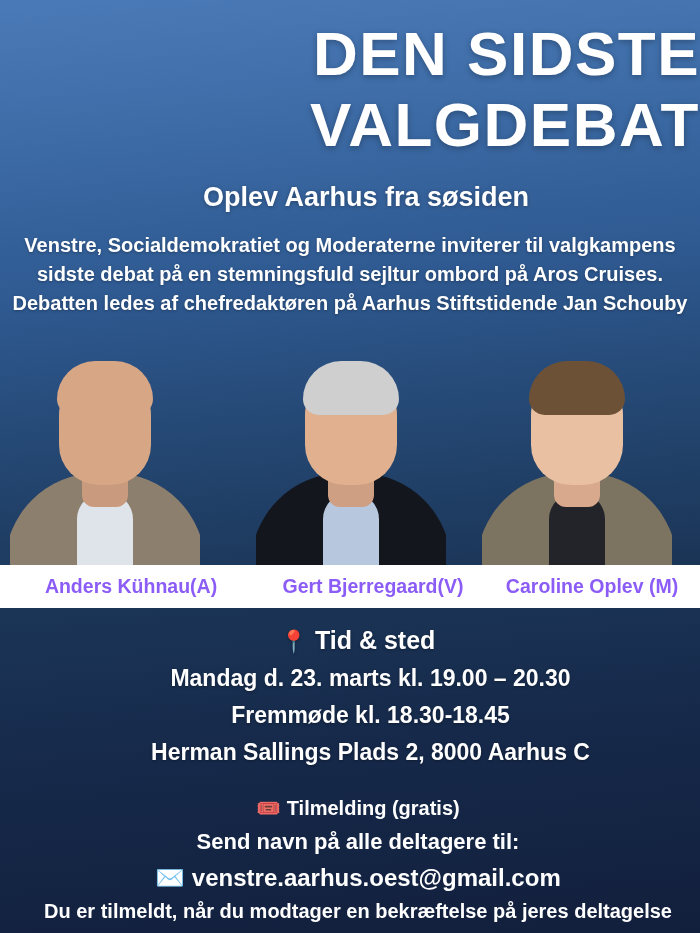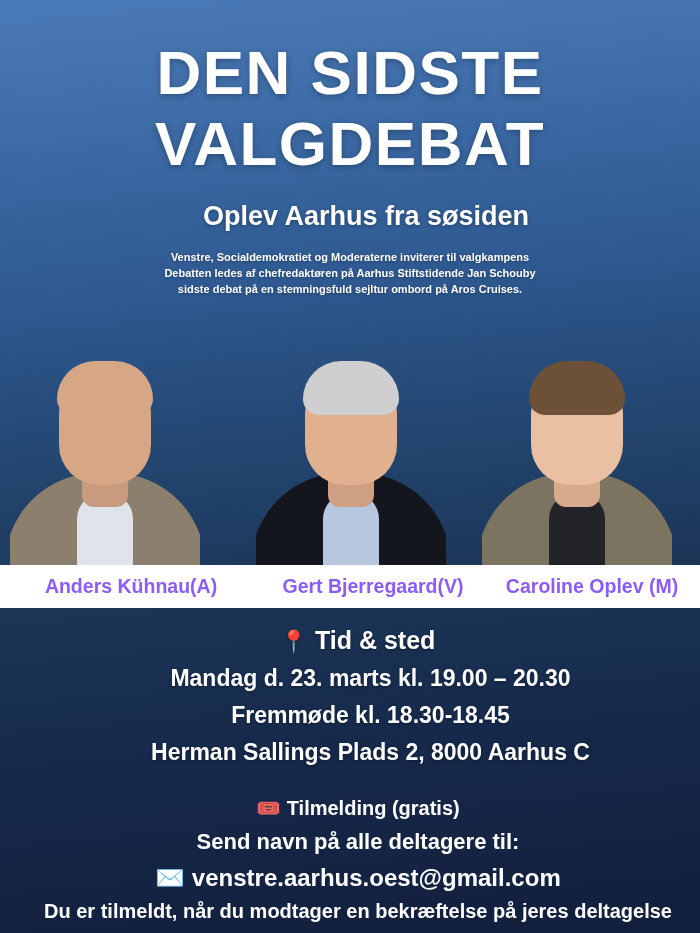--- a/index.html
+++ b/index.html
@@ -17,22 +17,22 @@
   .poster {
     position: relative;
     width: 700px;
     height: 933px;
     background: linear-gradient(175deg, #4b7ab8 0%, #3f6ea9 12%, #2f5a92 30%, #23456f 48%, #1b3557 62%, #16294a 78%, #121f3c 100%);
     overflow: hidden;
   }
 
   
   .headline {
-    padding-top: 38px;
-    text-align: center;
+    padding-top: 19px;
+    text-align: right;
   }
   .headline .line {
     color: #ffffff;
     font-weight: bold;
     font-size: 62px;
     letter-spacing: 1.5px;
     line-height: 1.14;
     text-shadow: 0 2px 6px rgba(0,0,0,0.28);
   }
 
@@ -44,21 +44,21 @@
     font-weight: bold;
     text-shadow: 0 1px 4px rgba(0,0,0,0.3);
     padding-left: 32px;
   }
 
   .intro {
     margin: 18px auto 0;
     width: 686px;
     text-align: center;
     color: #ffffff;
-    font-size: 11px;
+    font-size: 20px;
     font-weight: bold;
     line-height: 1.45;
     text-shadow: 0 1px 3px rgba(0,0,0,0.3);
   }
 
   
   .photos {
     position: absolute;
     top: 340px;
     left: 0;
@@ -208,22 +208,22 @@
 
   <div class="headline">
     <div class="line">DEN SIDSTE</div>
     <div class="line">VALGDEBAT</div>
   </div>
 
   <div class="subhead">Oplev Aarhus fra søsiden</div>
 
   <div class="intro">
     <div>Venstre, Socialdemokratiet og Moderaterne inviterer til valgkampens</div>
+    <div>sidste debat på en stemningsfuld sejltur ombord på Aros Cruises.</div>
     <div>Debatten ledes af chefredaktøren på Aarhus Stiftstidende Jan Schouby</div>
-    <div>sidste debat på en stemningsfuld sejltur ombord på Aros Cruises.</div>
   </div>
 
   <div class="photos">
 
     <div class="photo p1">
       <div class="portrait">
         <div class="pshoulders" style="background:#8d7f6e;"></div>
         <div class="pshirt" style="background:#dfe3ea;"></div>
         <div class="pneck" style="background:#c99a7e;"></div>
         <div class="phead" style="background:#d7a684;"></div>

